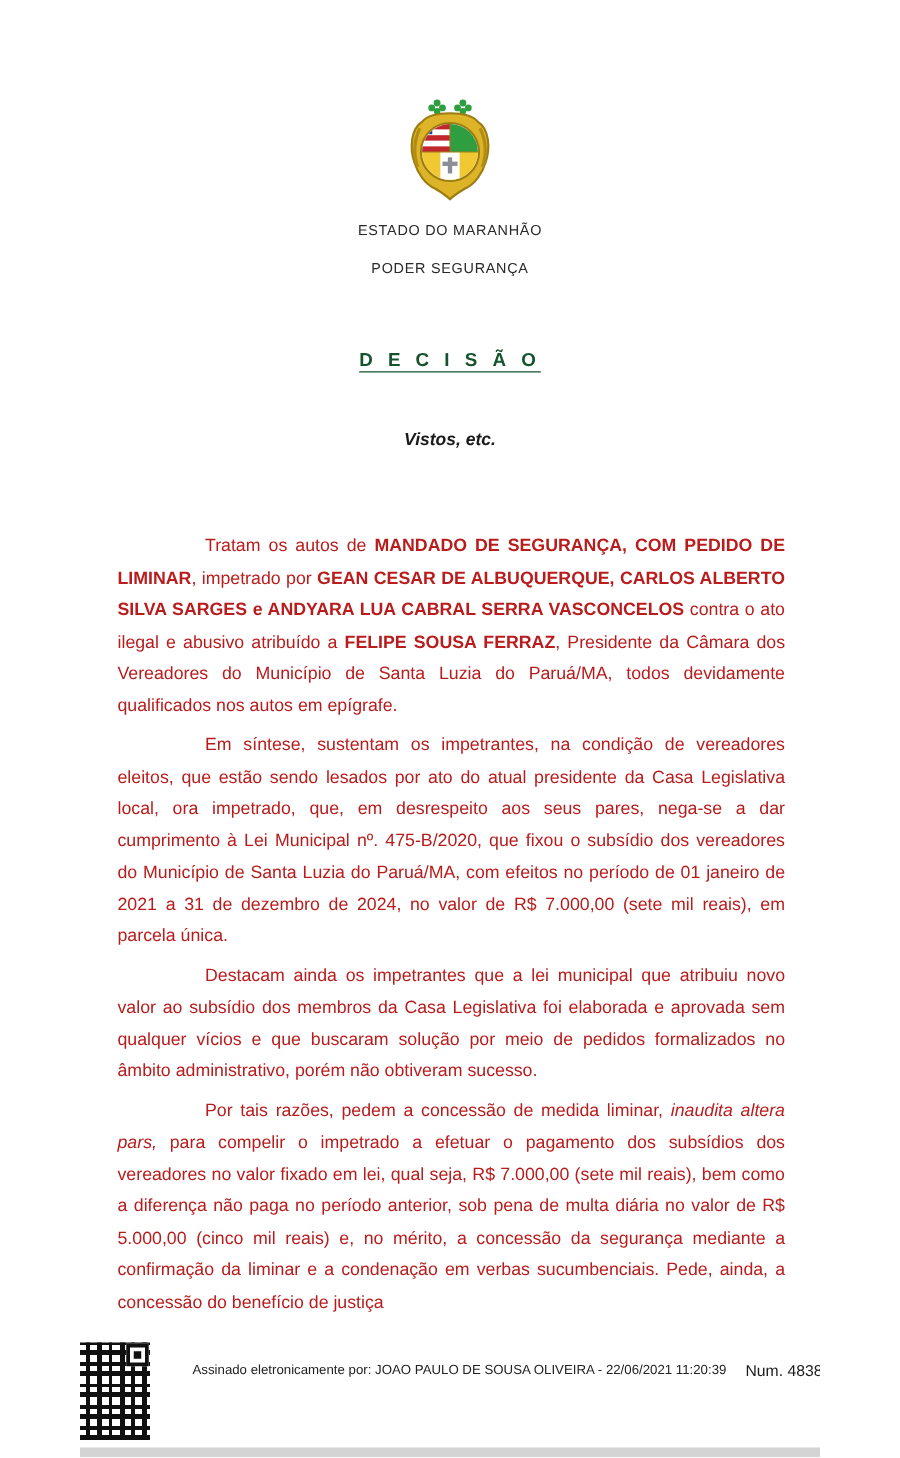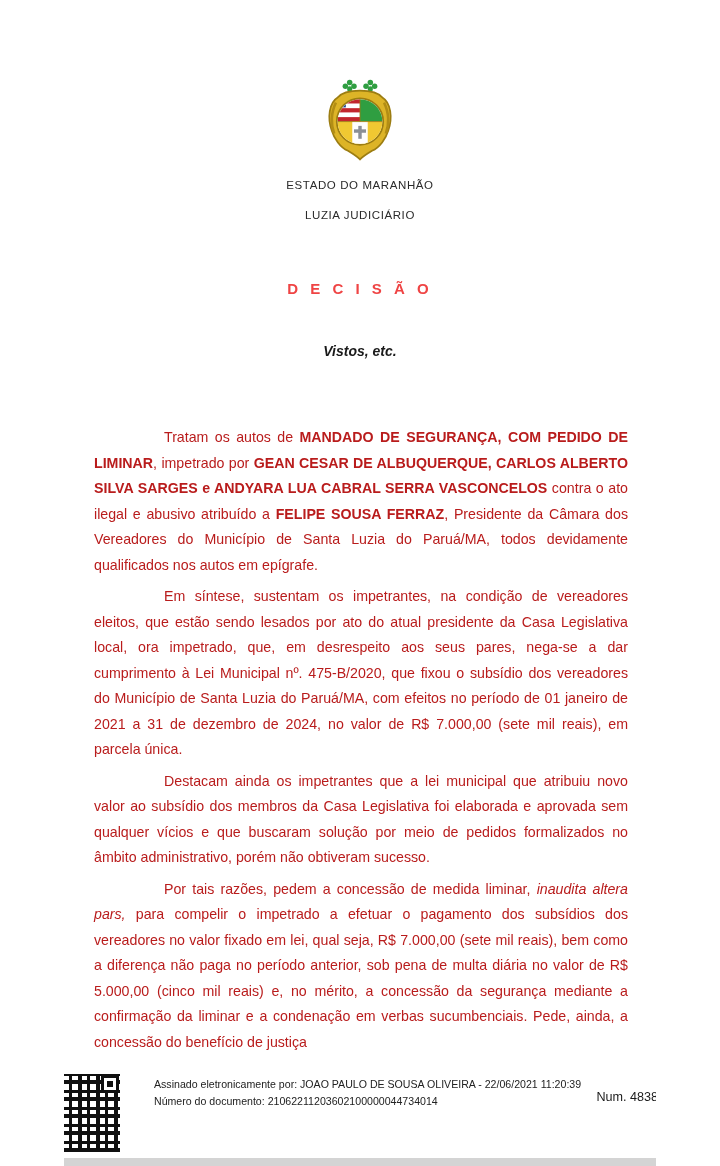--- a/index.html
+++ b/index.html
@@ -19,21 +19,21 @@
     font-size:11.5px;letter-spacing:.6px;line-height:30px;color:#2a2a2a;
   }
   
   .case-block{margin:50px 28px 0 30px;}
   .case-block div{
     font-weight:700;font-size:13.5px;line-height:16px;margin-bottom:32px;color:#141414;
   }
   
   .decision-title{
     margin-top:16px;text-align:center;font-weight:700;font-size:15px;
-    letter-spacing:4px;text-underline-offset:4px;color:#ef4444;
+    letter-spacing:4px;text-decoration:underline;text-underline-offset:4px;color:#14532d;
   }
   .salutation{
     margin-top:46px;text-align:center;font-weight:700;font-style:italic;
     font-size:14px;color:#1a1a1a;
   }
   
   .body-text{margin:66px 28px 0 30px;}
   .body-text p{
     margin:0 0 6px 0;
     font-size:14.2px;line-height:25.5px;
@@ -48,21 +48,21 @@
       repeating-linear-gradient(0deg,#101010 0 4px,#ffffff 4px 8px,#101010 8px 11px,#ffffff 11px 17px);
   }
   .qr .finder{
     position:absolute;top:1px;right:1px;width:12px;height:12px;
     background:#ffffff;border:3px solid #101010;
   }
   .qr .finder::after{
     content:"";position:absolute;left:3px;top:3px;width:6px;height:6px;background:#101010;
   }
   .sig-block{
-    position:absolute;left:90px;top:10px;
+    position:absolute;left:90px;top:22px;
     font-size:10.6px;line-height:17px;color:#222222;white-space:nowrap;
   }
   .doc-num{
     position:absolute;right:-9px;top:24px;
     font-size:12.6px;color:#1a1a1a;white-space:nowrap;
   }
   .bottom-edge{
     position:absolute;left:0;right:0;bottom:0;height:8px;background:#d4d4d4;
   }
 </style>
@@ -109,21 +109,21 @@
       <rect x="41" y="53" width="18" height="26" fill="#fdfdfd"></rect>
       <rect x="48" y="58" width="4" height="15" fill="#8a8f96"></rect>
       <rect x="43" y="62" width="14" height="4" fill="#8a8f96"></rect>
       <line x1="24" y1="53" x2="76" y2="53" stroke="#9c7d12" stroke-width="1"></line>
       <line x1="50" y1="27" x2="50" y2="53" stroke="#9c7d12" stroke-width="1"></line>
     </g>
   </svg>
 
   <div class="court-header">
     <div>ESTADO DO MARANHÃO</div>
-    <div>LUZIA JUDICIÁRIO</div>
+    <div>PODER SEGURANÇA</div>
   </div>
 
   <div class="case-block">
   </div>
 
   <div class="decision-title">D E C I S Ã O</div>
 
   <div class="salutation">Vistos, etc.</div>
 
   <div class="body-text">
@@ -132,19 +132,18 @@
     <p>Destacam ainda os impetrantes que a lei municipal que atribuiu novo valor ao subsídio dos membros da Casa Legislativa foi elaborada e aprovada sem qualquer vícios e que buscaram solução por meio de pedidos formalizados no âmbito administrativo, porém não obtiveram sucesso.</p>
     <p>Por tais razões, pedem a concessão de medida liminar, <span style="font-style: italic;">inaudita altera pars,</span> para compelir o impetrado a efetuar o pagamento dos subsídios dos vereadores no valor fixado em lei, qual seja, R$ 7.000,00 (sete mil reais), bem como a diferença não paga no período anterior, sob pena de multa diária no valor de R$ 5.000,00 (cinco mil reais) e, no mérito, a concessão da segurança mediante a confirmação da liminar e a condenação em verbas sucumbenciais. Pede, ainda, a concessão do benefício de justiça</p>
   </div>
 
   <div class="footer">
     <div class="qr">
       <div class="finder"></div>
     </div>
     <div class="sig-block">
       <div>Assinado eletronicamente por: JOAO PAULO DE SOUSA OLIVEIRA - 22/06/2021 11:20:39</div>
-      <div>Número do documento: 21062211203602100000044734014</div>
     </div>
     <div class="doc-num">Num. 48389</div>
   </div>
 
   <div class="bottom-edge"></div>
 </div>
 
 </body></html>

